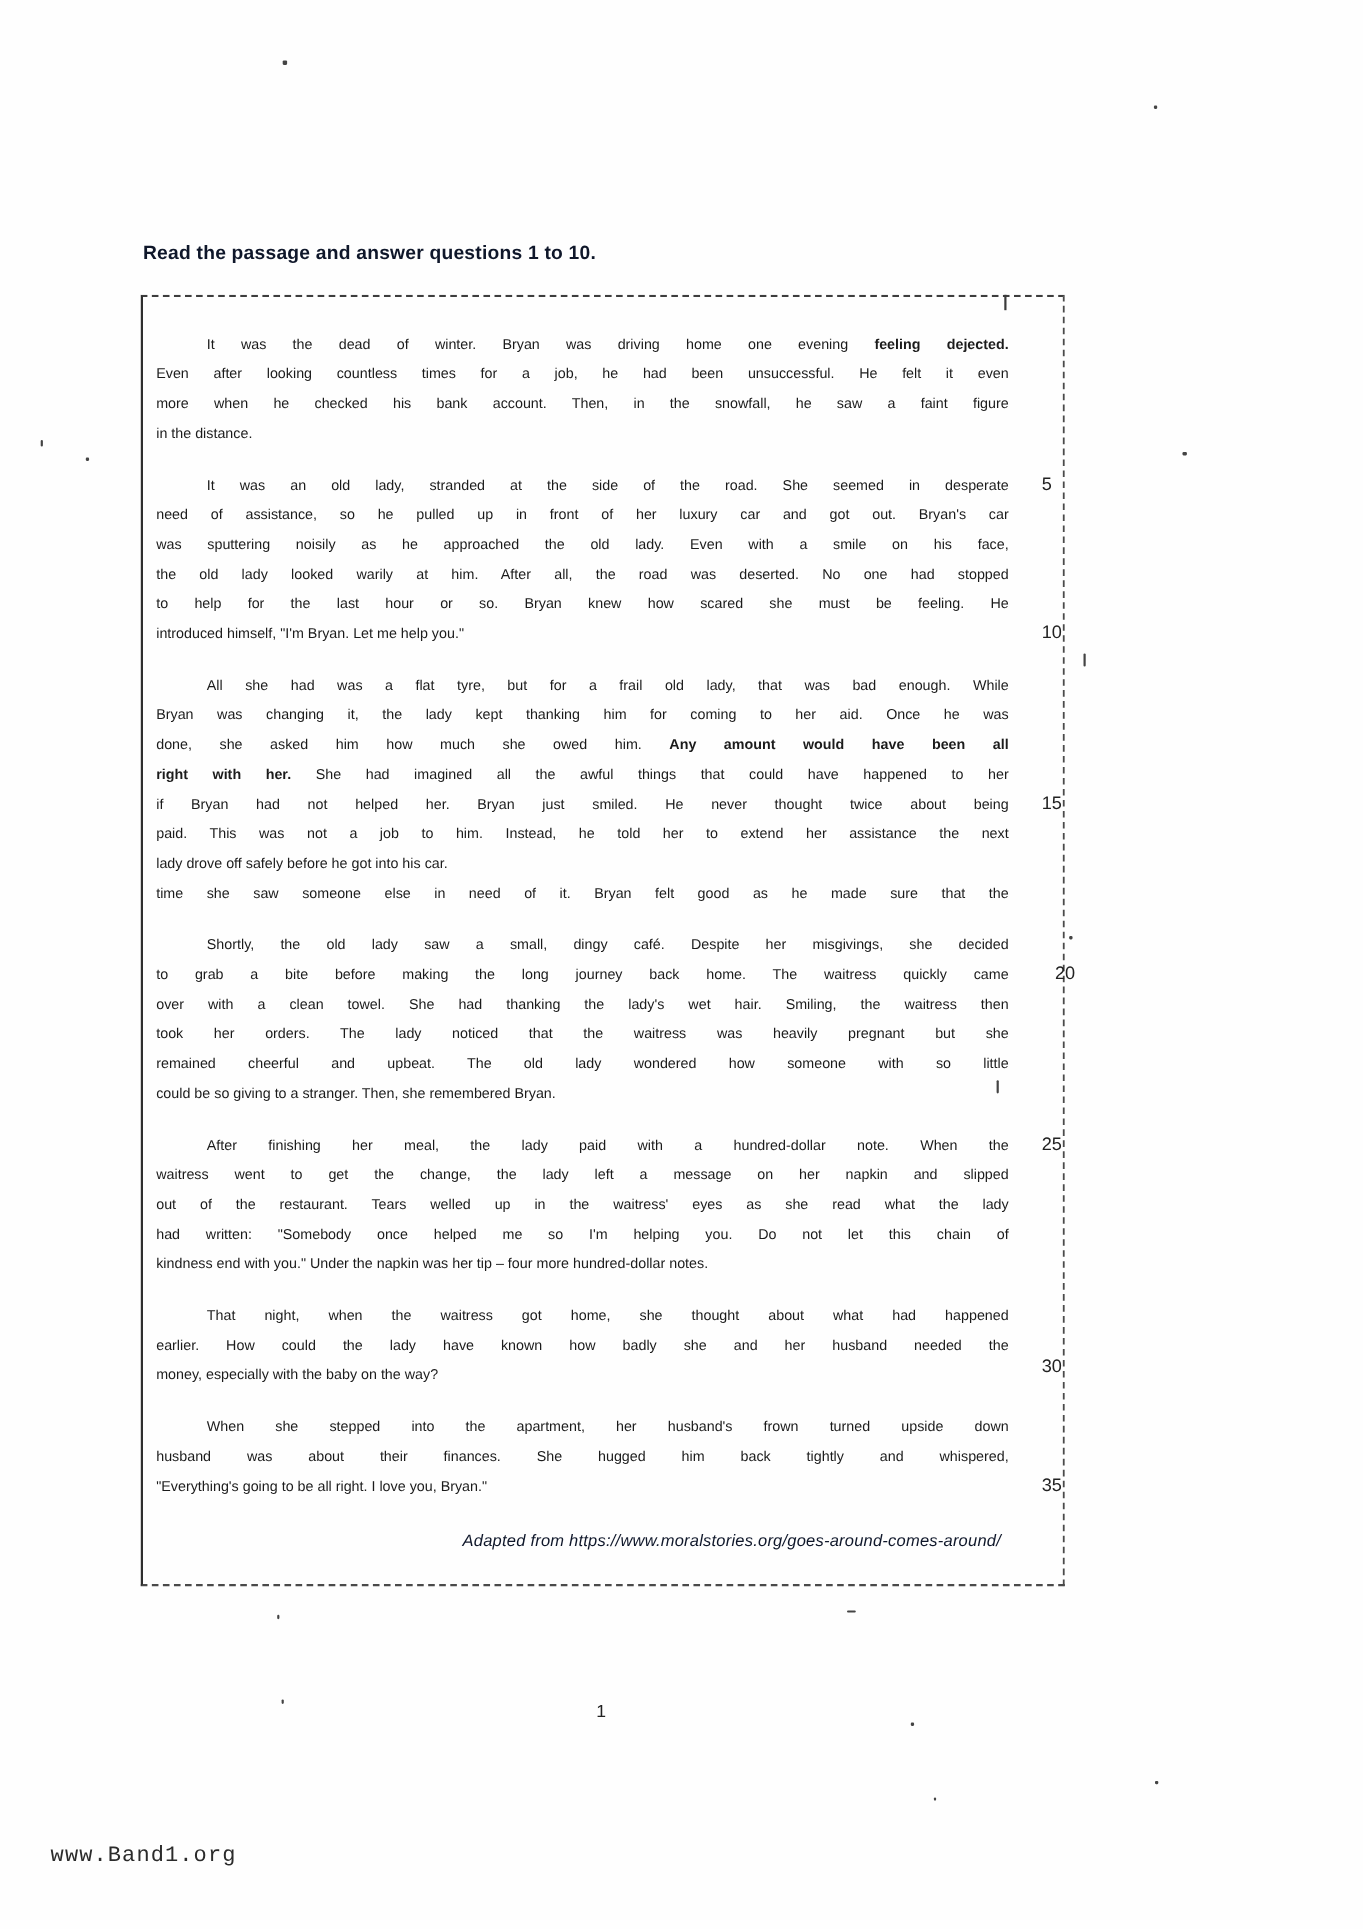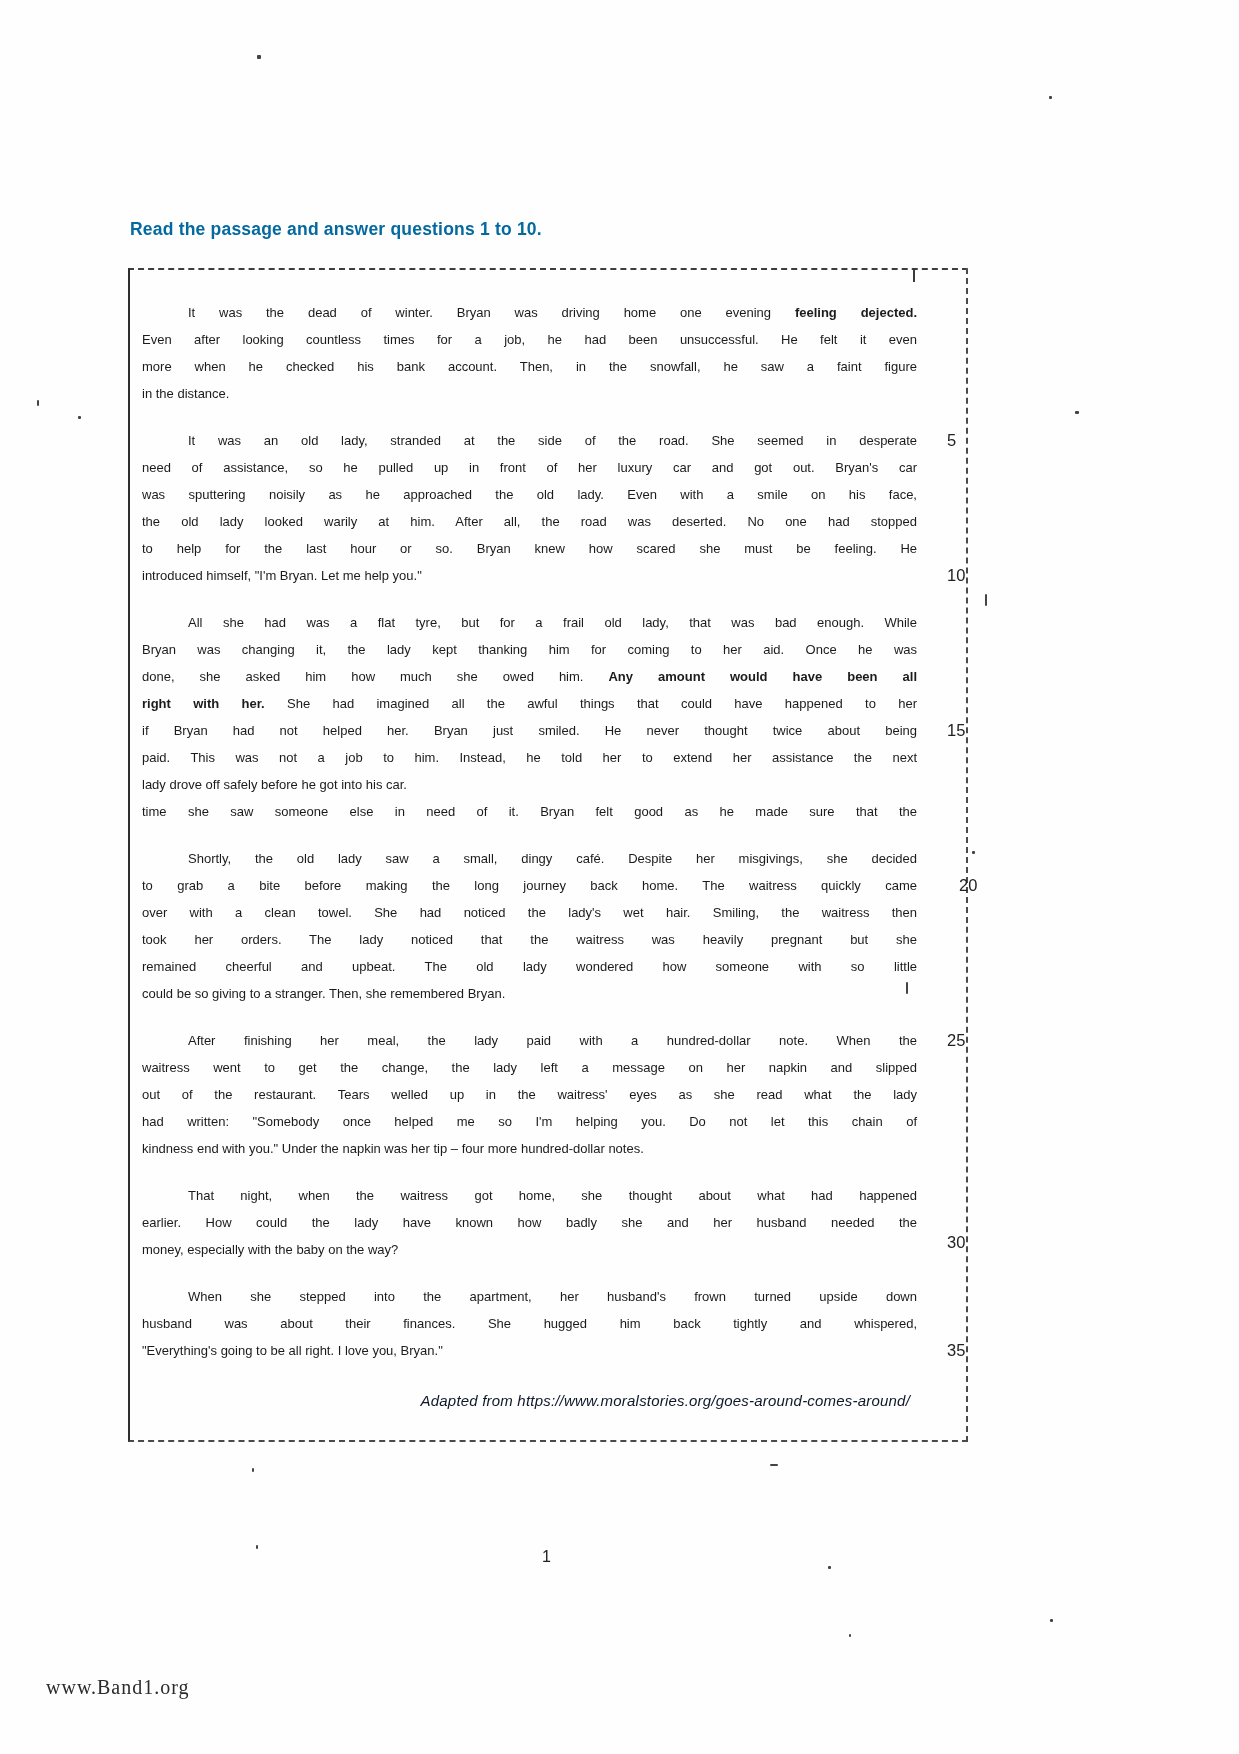--- a/index.html
+++ b/index.html
@@ -6,21 +6,21 @@
   .page{
     position:relative;
     width:1239px;height:1754px;
     background:#fefefe;
     font-family:"Liberation Sans", sans-serif;
     color:#1b1b1b;
     overflow:hidden;
   }
   .instruction{
     position:absolute;left:130px;top:219px;
-    font-size:17.5px;font-weight:bold;color:#0369a1;
+    font-size:17.5px;font-weight:bold;color:#0f172a;
     letter-spacing:.2px;
   }
   .passage-box{
     position:absolute;left:128px;top:268px;
     width:840px;height:1174px;
     box-sizing:border-box;
     border-top:2px dashed #3d3d3d;
     border-right:2px dashed #4a4a4a;
     border-bottom:2px dashed #4a4a4a;
     border-left:2px solid #2e2e2e;
@@ -51,21 +51,21 @@
   .corner-tick{
     position:absolute;left:783px;top:-2px;width:2px;height:14px;
     background:#3a3a3a;
   }
   .page-number{
     position:absolute;left:542px;top:1548px;
     font-size:16px;color:#222;
   }
   .watermark{
     position:absolute;left:46px;top:1676px;
-    font-family:Liberation Serif, serif;
+    font-family:Liberation Mono, monospace;
     font-size:20px;color:#2b2b2b;letter-spacing:1px;
   }
   .speck{position:absolute;background:#444;border-radius:1px;}
 </style>
 </head>
 <body>
 
 <div class="page">
 
   <div class="instruction">Read the passage and answer questions 1 to 10.</div>
@@ -94,21 +94,21 @@
             <div class="pline"><span>done, she asked him how much she owed him. </span><span class="b">Any amount would have been all</span></div>
             <div class="pline"><span class="b">right with her.</span><span> She had imagined all the awful things that could have happened to her</span></div>
             <div class="pline"><span>if Bryan had not helped her. Bryan just smiled. He never thought twice about being</span></div>
             <div class="pline"><span>paid. This was not a job to him. Instead, he told her to extend her assistance the next</span></div>
             <div class="pline last"><span>lady drove off safely before he got into his car.</span></div>
             <div class="pline"><span>time she saw someone else in need of it. Bryan felt good as he made sure that the</span></div>
           </div>
           <div class="paragraph">
             <div class="pline first"><span>Shortly, the old lady saw a small, dingy café. Despite her misgivings, she decided</span></div>
             <div class="pline"><span>to grab a bite before making the long journey back home. The waitress quickly came</span></div>
-            <div class="pline"><span>over with a clean towel. She had noticed the lady's wet hair. Smiling, the waitress then</span></div>
+            <div class="pline"><span>over with a clean towel. She had thanking the lady's wet hair. Smiling, the waitress then</span></div>
             <div class="pline"><span>took her orders. The lady noticed that the waitress was heavily pregnant but she</span></div>
             <div class="pline"><span>remained cheerful and upbeat. The old lady wondered how someone with so little</span></div>
             <div class="pline last"><span>could be so giving to a stranger. Then, she remembered Bryan.</span></div>
           </div>
           <div class="paragraph">
             <div class="pline first"><span>After finishing her meal, the lady paid with a hundred-dollar note. When the</span></div>
             <div class="pline"><span>waitress went to get the change, the lady left a message on her napkin and slipped</span></div>
             <div class="pline"><span>out of the restaurant. Tears welled up in the waitress' eyes as she read what the lady</span></div>
             <div class="pline"><span>had written: "Somebody once helped me so I'm helping you. Do not let this chain of</span></div>
             <div class="pline last"><span>kindness end with you." Under the napkin was her tip – four more hundred-dollar notes.</span></div>

